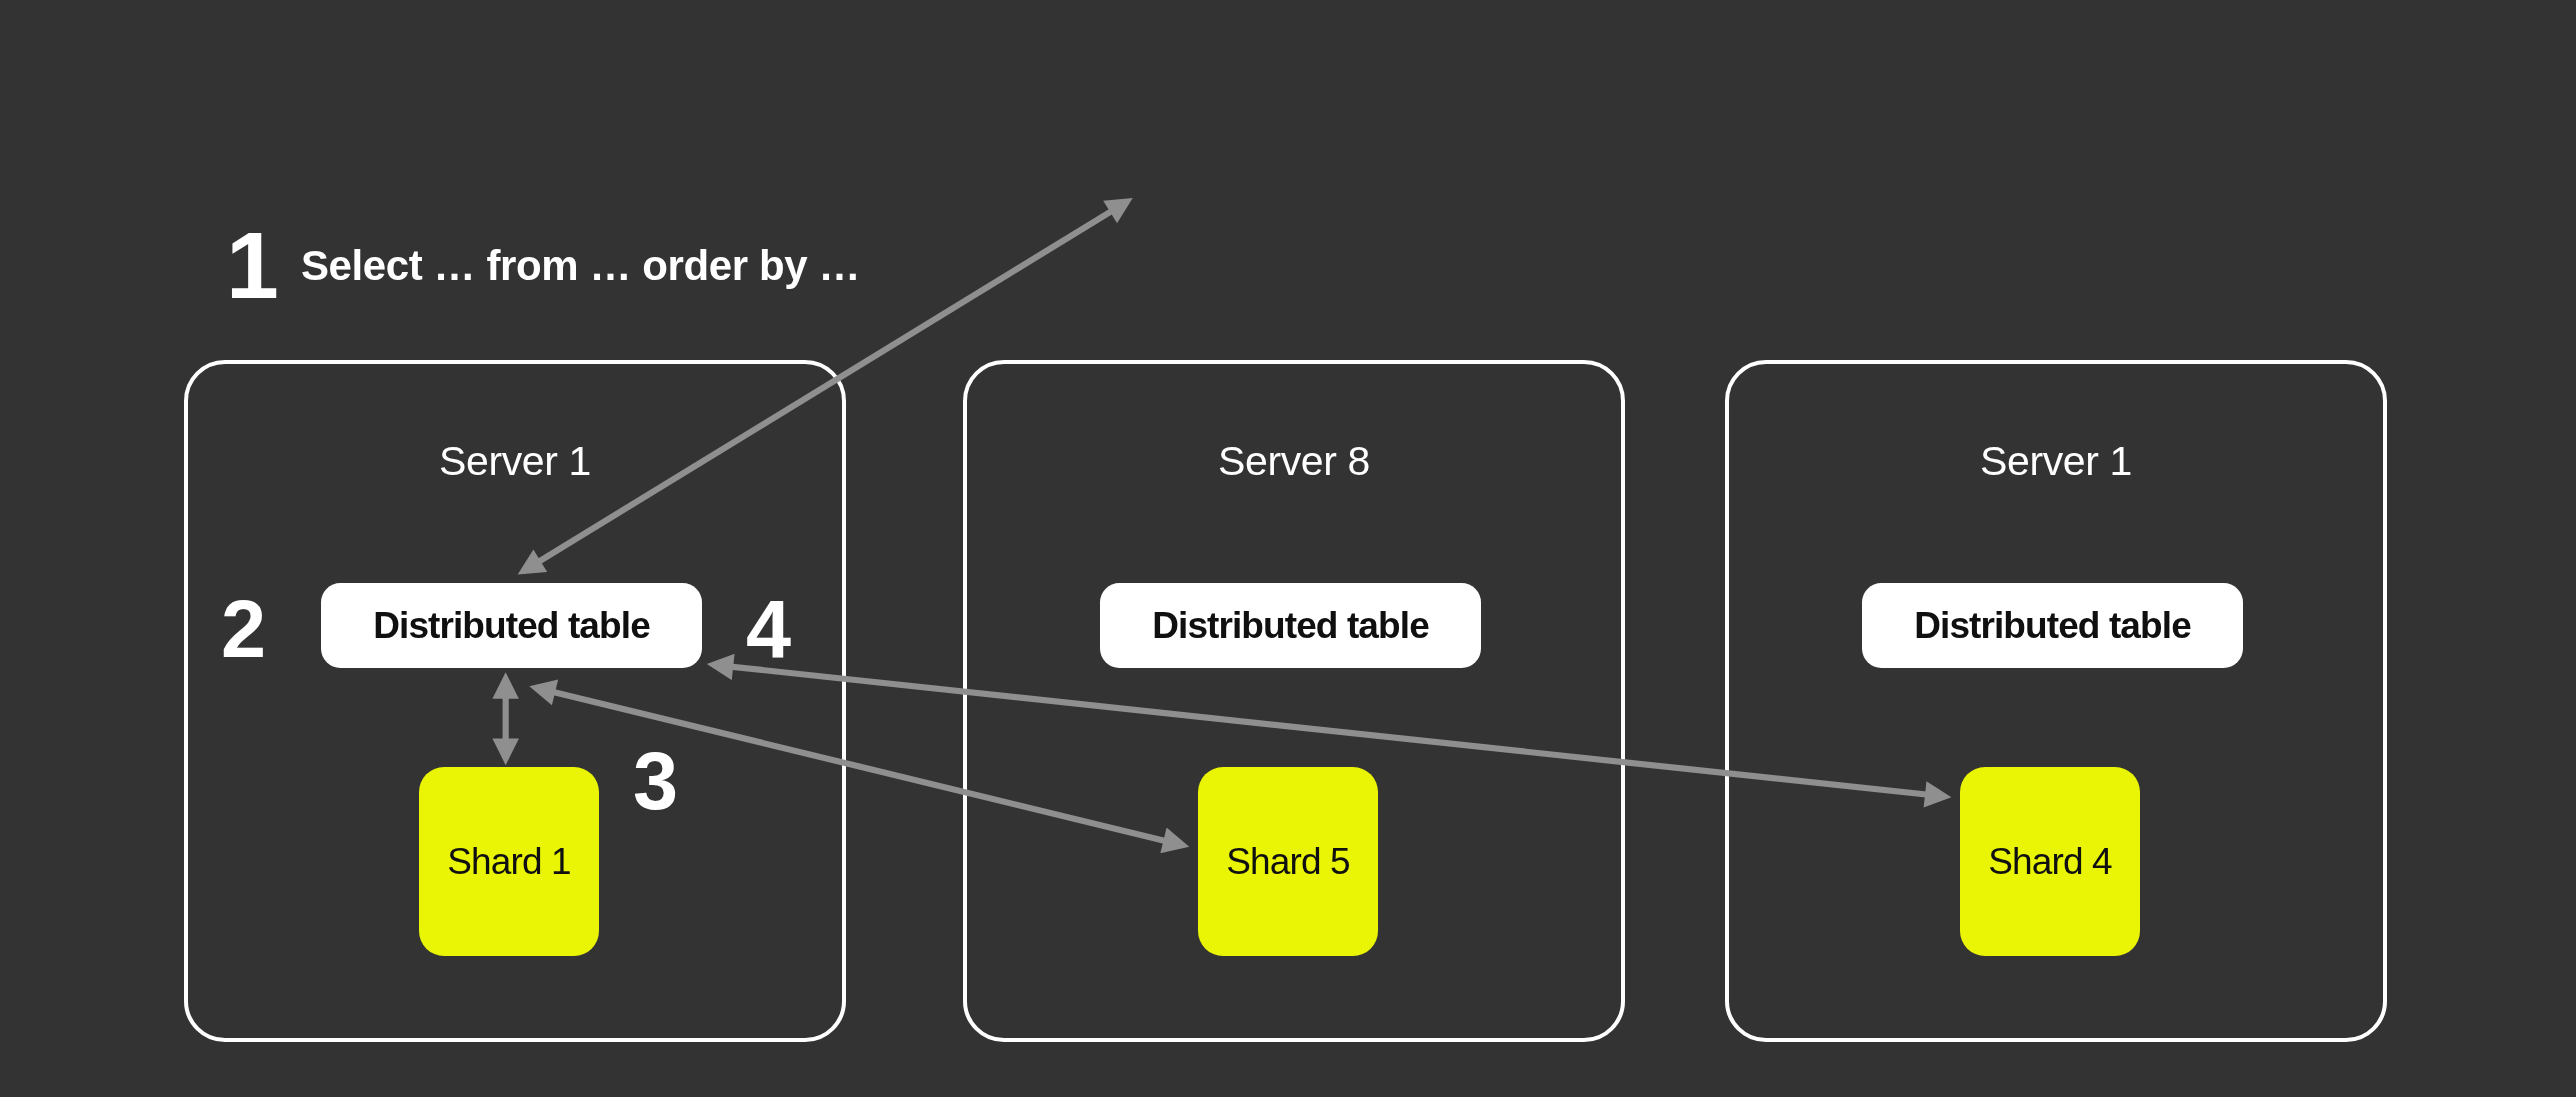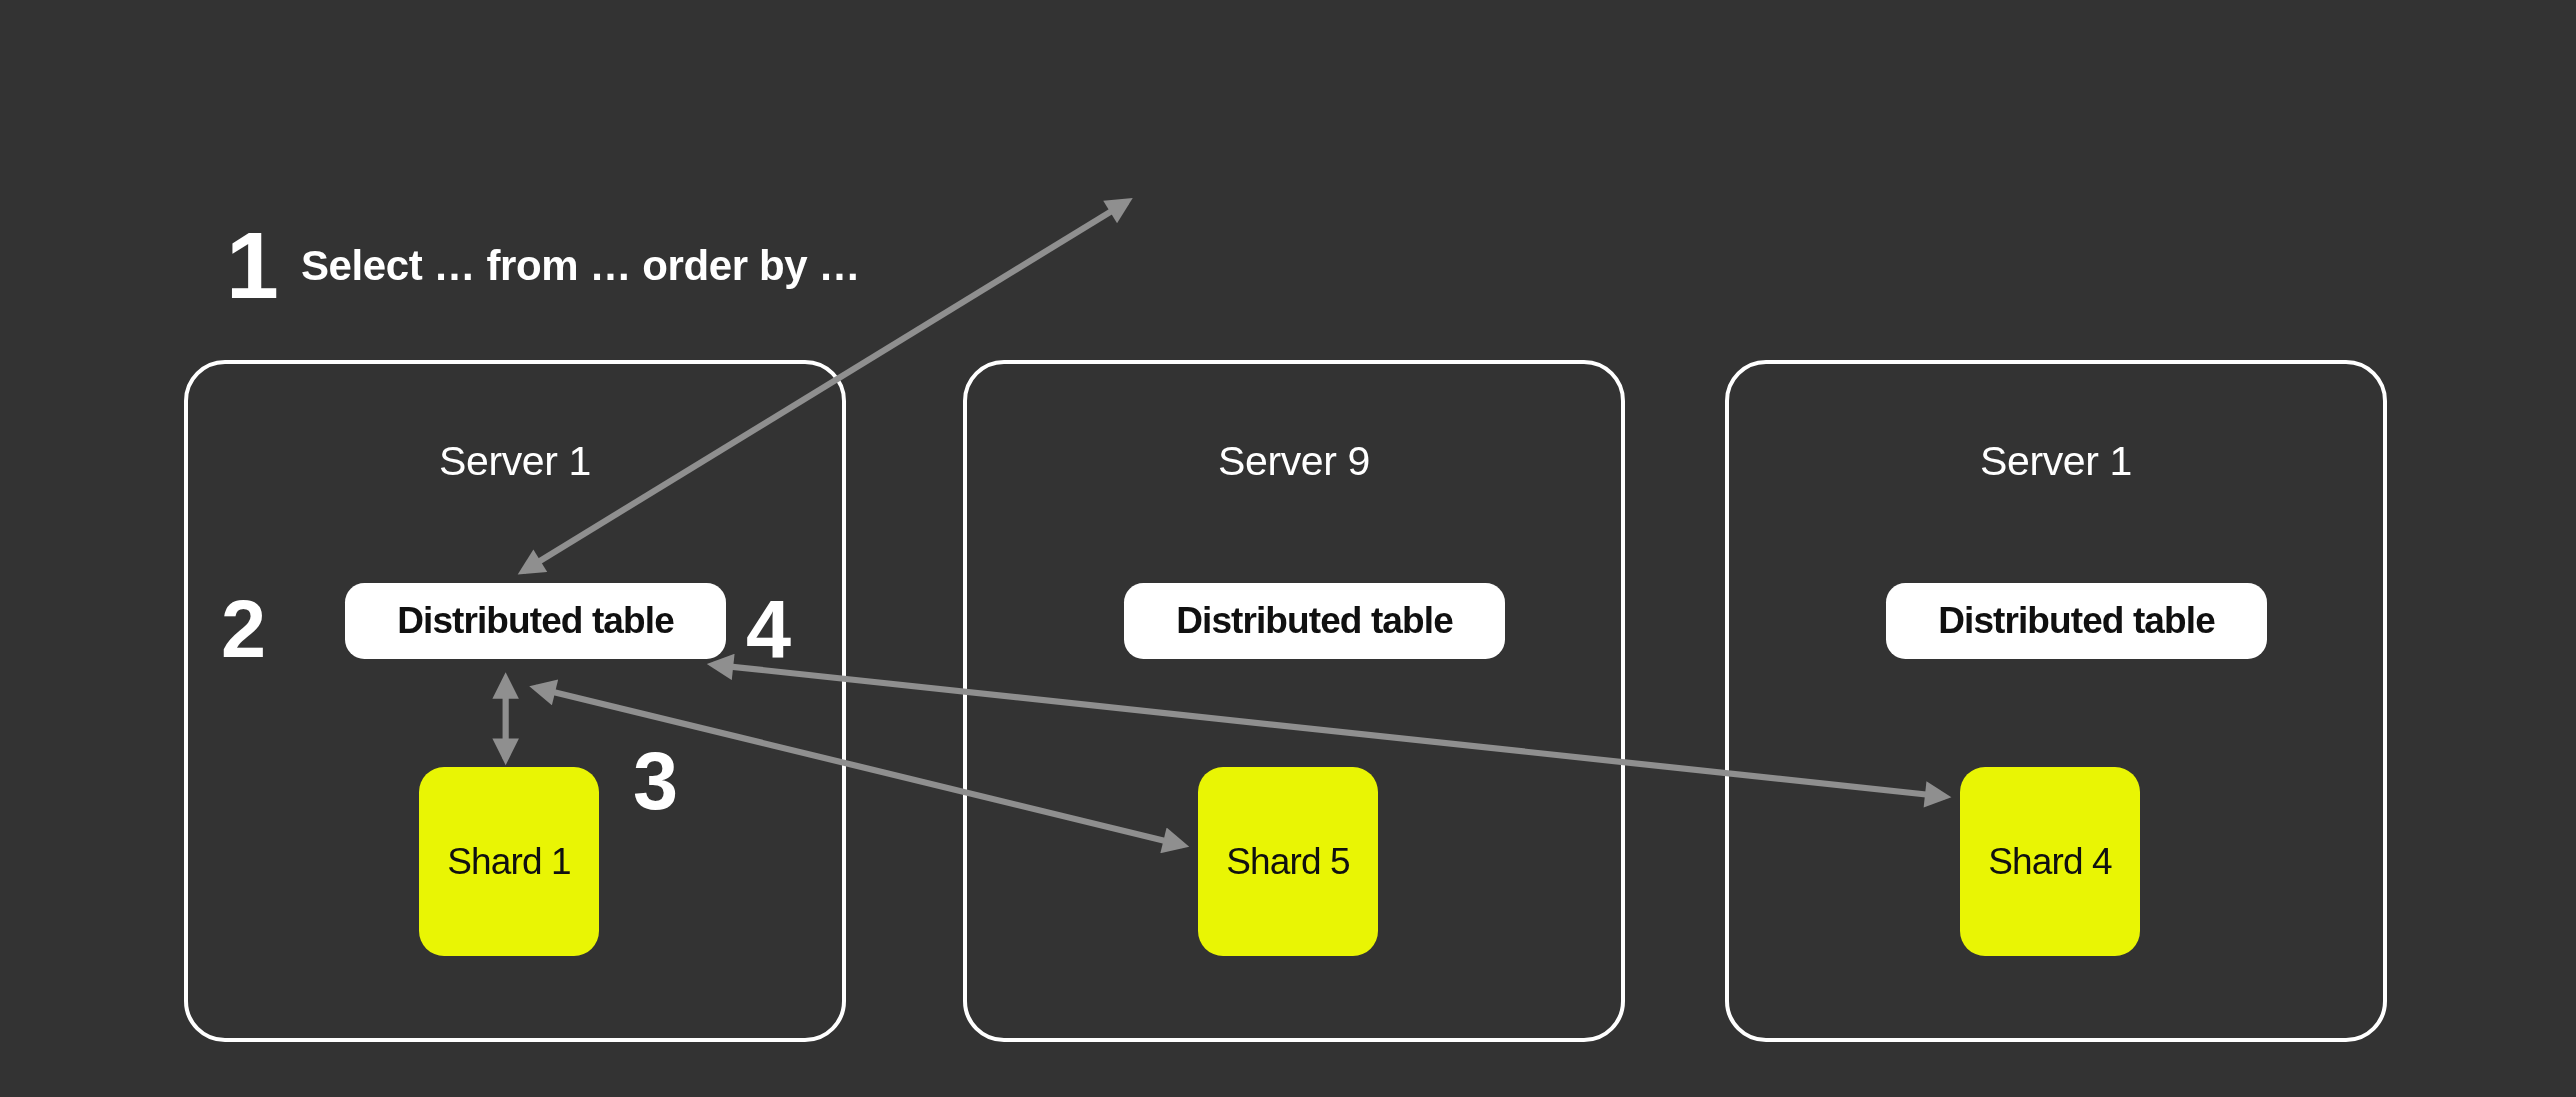--- a/index.html
+++ b/index.html
@@ -79,26 +79,26 @@
   .server-title {
     position: absolute;
     left: 0; right: 0; top: 74px;
     text-align: center;
     color: var(--text-light, #ffffff);
     font-size: 41px; font-weight: 500; letter-spacing: -0.4px;
   }
   .dist-table {
     position: absolute;
     left: 133px; top: 219px;
-    width: 381px; height: 76px;
+    width: 381px; height: 85px;
     background: var(--node-white, #ffffff);
     border-radius: 19.4px;
     display: flex; align-items: center; justify-content: center;
     color: var(--text-dark, #101010);
-    font-size: 37px; font-weight: 700; letter-spacing: -0.9px; margin-left: 24px;
+    font-size: 37px; font-weight: 700; letter-spacing: -0.9px;
   }
   .shard {
     position: absolute;
     left: 231px; top: 403px;
     width: 180px; height: 189px;
     background: var(--node-yellow, #e9f504);
     border-radius: 25px;
     display: flex; align-items: center; justify-content: center;
     color: var(--text-dark, #101010);
     font-size: 37px; font-weight: 400; letter-spacing: -0.9px;
@@ -132,21 +132,21 @@
     <div class="server-title">Server 1</div>
     <div class="dist-table">
       <span>Distributed table</span>
     </div>
     <div class="shard">
       <span>Shard 1</span>
     </div>
   </div>
 
   <div class="server server-2">
-    <div class="server-title">Server 9</div>
+    <div class="server-title">Server 8</div>
     <div class="dist-table">
       <span>Distributed table</span>
     </div>
     <div class="shard">
       <span>Shard 5</span>
     </div>
   </div>
 
   <div class="server server-3">
     <div class="server-title">Server 1</div>

